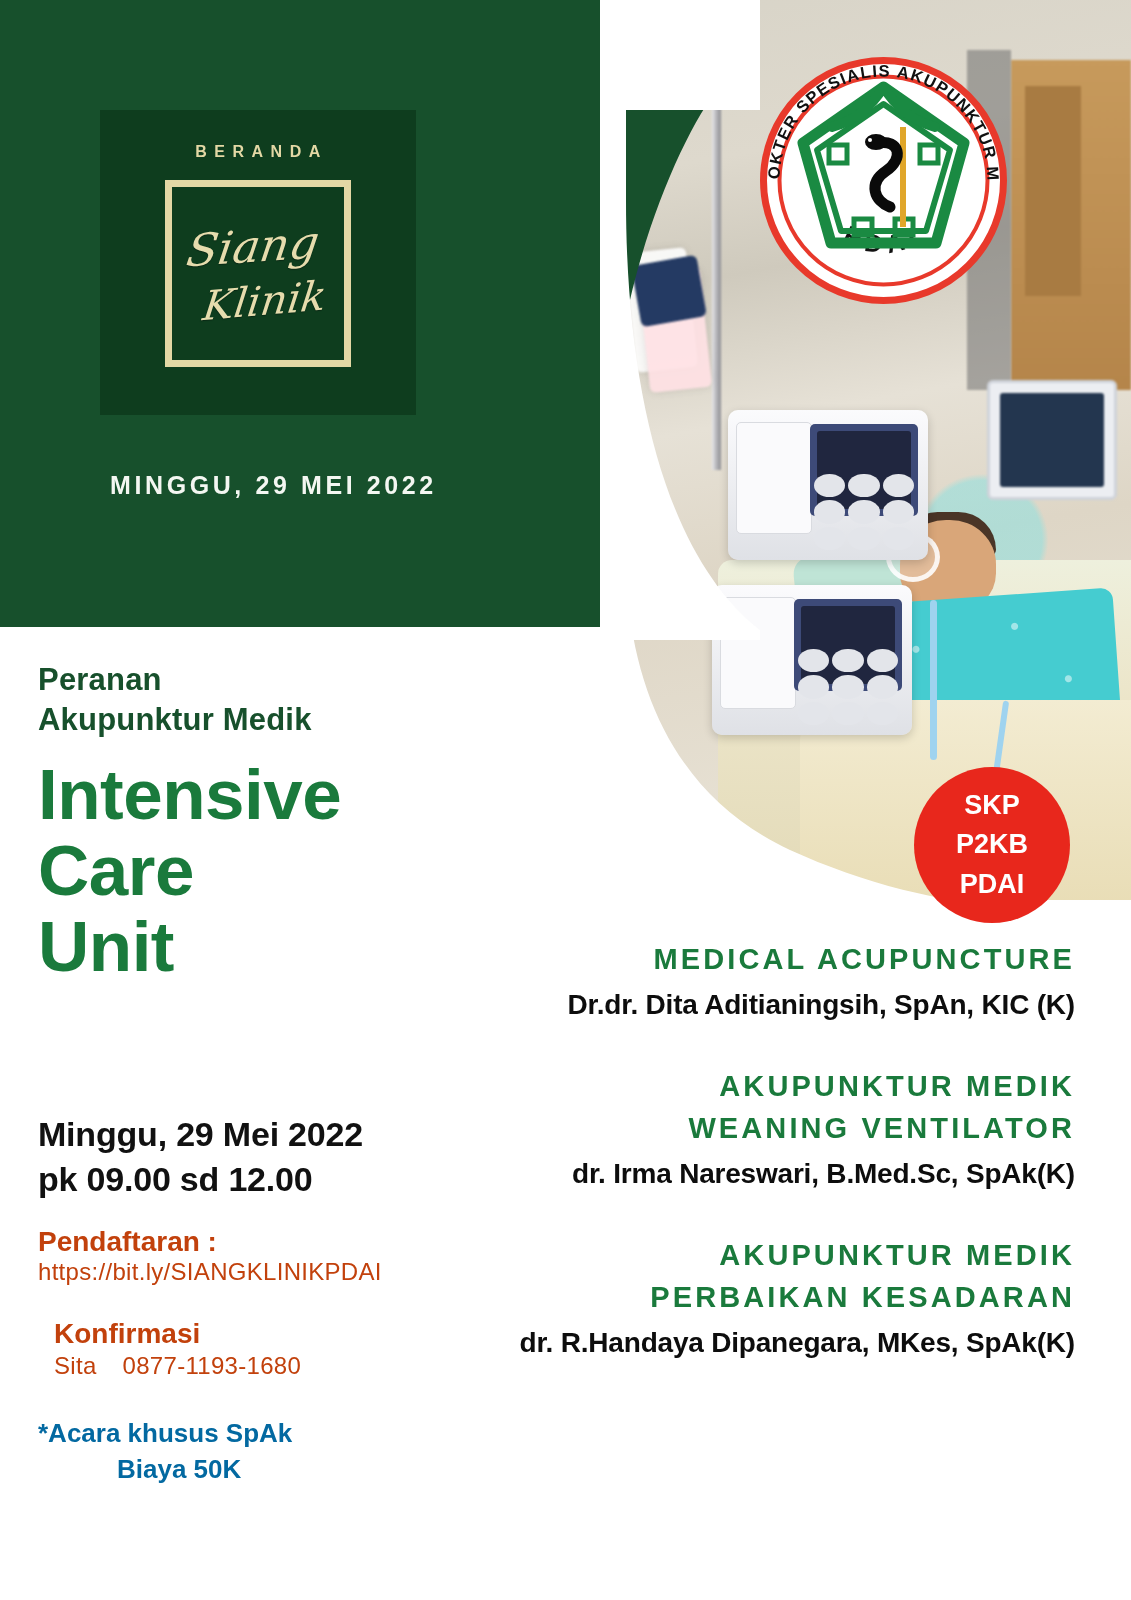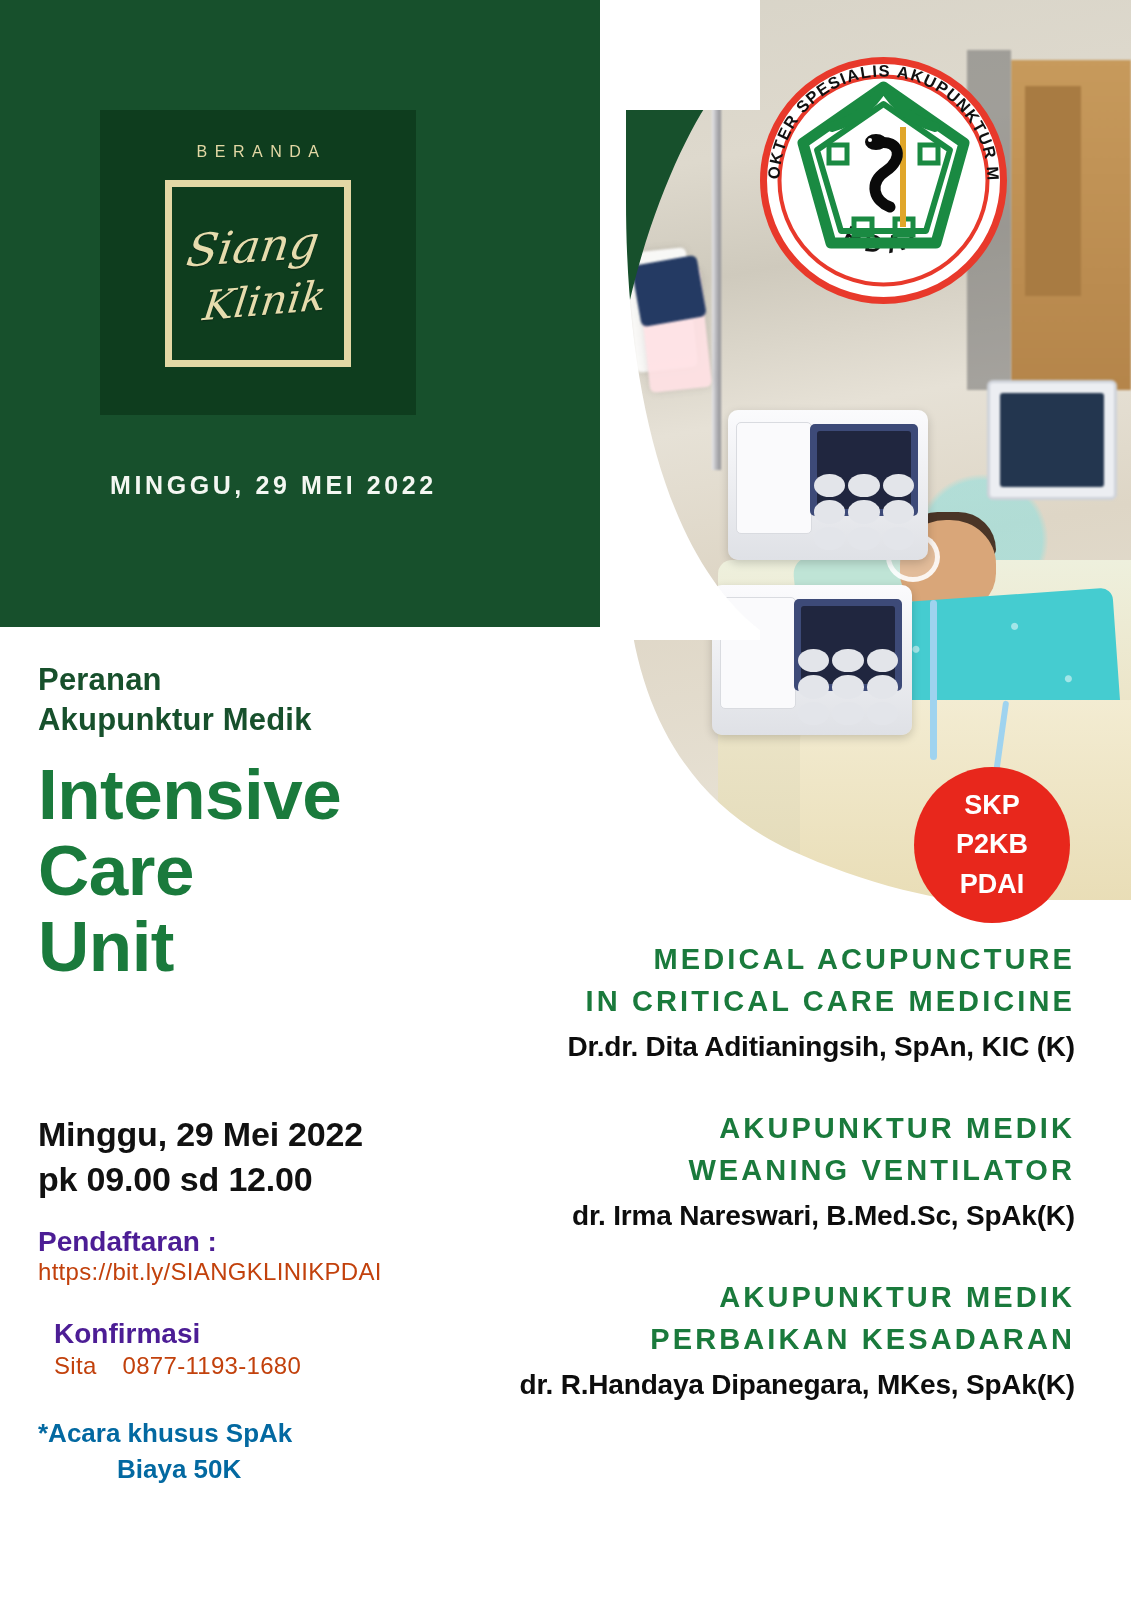--- a/index.html
+++ b/index.html
@@ -76,21 +76,21 @@
     position:absolute; left:750px; top:47px; width:267px; height:267px; z-index:6;
   }
 
   
   #brand-card{
     position:absolute; left:100px; top:110px; width:316px; height:305px;
     background:#0E3D1E; z-index:5;
     display:flex; flex-direction:column; align-items:center;
   }
   #brand-beranda{
-    color:#E3D8A5; font-size:16px; font-weight:400; letter-spacing:7.5px;
+    color:#E3D8A5; font-size:16px; font-weight:700; letter-spacing:7.5px;
     margin-top:33px; text-indent:7px;
   }
   #brand-frame{
     margin-top:19px; width:186px; height:187px;
     border:7px solid #E3D8A5; background:#0E3D1E;
     display:flex; flex-direction:column; justify-content:center; align-items:center;
   }
   .script{
     font-family:"DejaVu Serif", serif; font-style:italic;
     color:#E6DCAD; font-weight:400; line-height:.95;
@@ -107,21 +107,21 @@
   }
 
   
   #title-block{ position:absolute; left:38px; top:660px; width:430px; z-index:6; }
   #kicker{ color:#17502C; font-size:31px; font-weight:700; line-height:1.28; letter-spacing:.2px;}
   #main-title{ color:#1A7A3C; font-size:71px; font-weight:700; line-height:1.07; margin-top:18px; letter-spacing:-.5px;}
 
   
   #info-block{ position:absolute; left:38px; top:1112px; width:470px; z-index:6; }
   .info-when{ color:#111111; font-size:34px; font-weight:700; line-height:1.33; letter-spacing:-.2px;}
-  .lbl-green{ color:#4c1d95; font-size:28px; font-weight:700; }
+  .lbl-green{ color:#c2410c; font-size:28px; font-weight:700; }
   .val-plain{ color:#c2410c; font-size:24px; font-weight:400; letter-spacing:.3px;}
   #reg-wrap{ margin-top:24px; }
   #konf-wrap{ margin-top:32px;margin-left:16px; }
   #konf-line{ margin-top:2px; }
   #konf-line .nm{ margin-right:26px; }
   #fee-block{ margin-top:36px; color:#0369a1; font-size:26px; font-weight:700; line-height:1.35;}
   #fee-line2{ margin-left:79px; }
 
   
   #speakers{
@@ -290,21 +290,20 @@
 
   <div id="fee-block">
     <div>*Acara khusus SpAk</div>
     <div id="fee-line2">Biaya 50K</div>
   </div>
 </div>
 
 <div id="speakers">
   <div class="sp-group">
     <div class="sp-topic">MEDICAL ACUPUNCTURE</div>
-    <div class="sp-topic">IN CRITICAL CARE MEDICINE</div>
     <div class="sp-name">Dr.dr. Dita Aditianingsih, SpAn, KIC (K)</div>
   </div>
   <div class="sp-group">
     <div class="sp-topic">AKUPUNKTUR MEDIK</div>
     <div class="sp-topic">WEANING VENTILATOR</div>
     <div class="sp-name">dr. Irma Nareswari, B.Med.Sc, SpAk(K)</div>
   </div>
   <div class="sp-group">
     <div class="sp-topic">AKUPUNKTUR MEDIK</div>
     <div class="sp-topic">PERBAIKAN KESADARAN</div>

